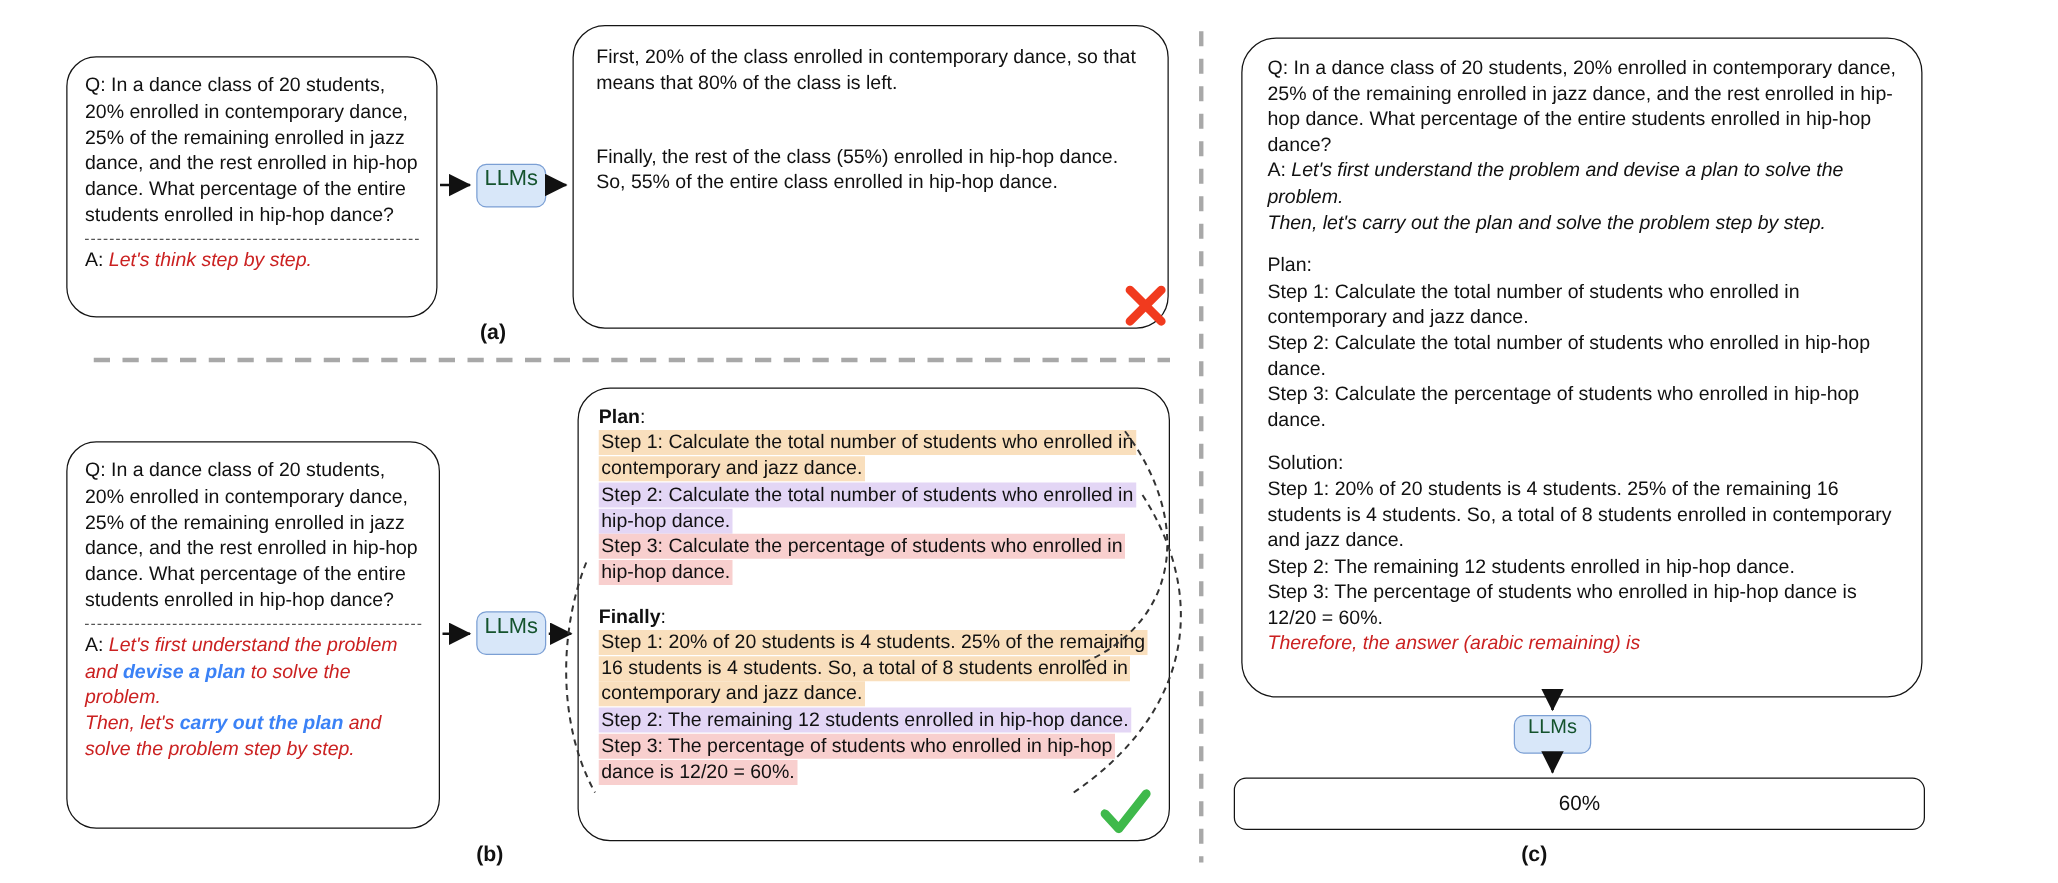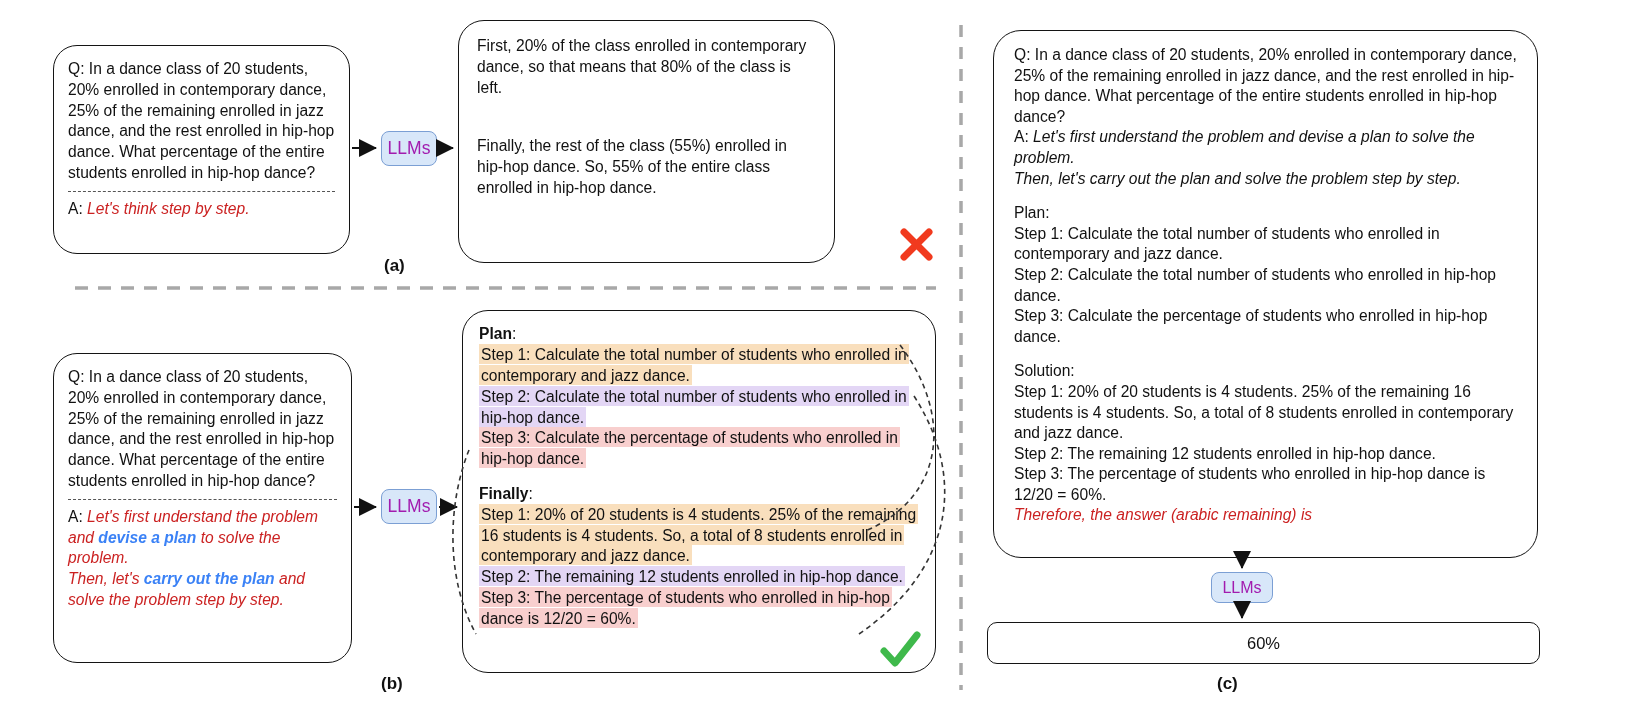--- a/index.html
+++ b/index.html
@@ -1,28 +1,28 @@
 <!DOCTYPE html>
 <html><head>
 <meta charset="utf-8">
 <style>
   html,body{margin:0;padding:0;background:#fff;}
   body{font-family:"Liberation Sans", sans-serif; color:#111;}
   .canvas{position:relative;width:1646px;height:706px;background:#ffffff;overflow:hidden;}
   .box{position:absolute;box-sizing:border-box;background:#fff;border:1.6px solid #141414;border-radius:24px;
        font-size:15.6px;line-height:20.8px;}
   #a-q   {left:53px;  top:45px;  width:297px; height:209px; padding:13px 14px;}
-  #a-out {left:458px; top:20px;  width:377px; height:243px; padding:15px 18px; border-radius:26px;}
+  #a-out {left:458px; top:20px;  width:477px; height:243px; padding:15px 18px; border-radius:26px;}
   #b-q   {left:53px;  top:353px; width:299px; height:310px; padding:13px 14px;}
   #b-out {left:462px; top:310px; width:474px; height:363px; padding:13px 16px; border-radius:26px;}
   #c-box {left:993px; top:30px;  width:545px; height:528px; padding:14px 20px; border-radius:28px; line-height:20.6px;}
   #c-answer{left:987px; top:622px; width:553px; height:42px; border-radius:10px;
             display:flex; align-items:center; justify-content:center; font-size:16.5px;}
   .llm{position:absolute;box-sizing:border-box;background:#D8E7F9;border:1.6px solid #7B9FD4;border-radius:8px;
-       display:flex;align-items:center;justify-content:center;font-size:17.5px;color:#a21caf;}
+       display:flex;justify-content:center;font-size:17.5px;color:#14532d;}
   #llm-a{left:381px; top:131px; width:56px; height:35px;}
   #llm-b{left:381px; top:489px; width:56px; height:35px;}
   #llm-c{left:1211px;top:572px; width:62px; height:31px; font-size:16px;}
   .panel-label{position:absolute;font-weight:bold;font-size:17px;color:#111;}
   #label-a{left:384px; top:256px;}
   #label-b{left:381px; top:674px;}
   #label-c{left:1217px;top:674px;}
   .sep{border:none;border-top:1.8px dashed #555;margin:7px 0;}
   .para{min-height:20.6px;}
   .gap{height:14px;}

